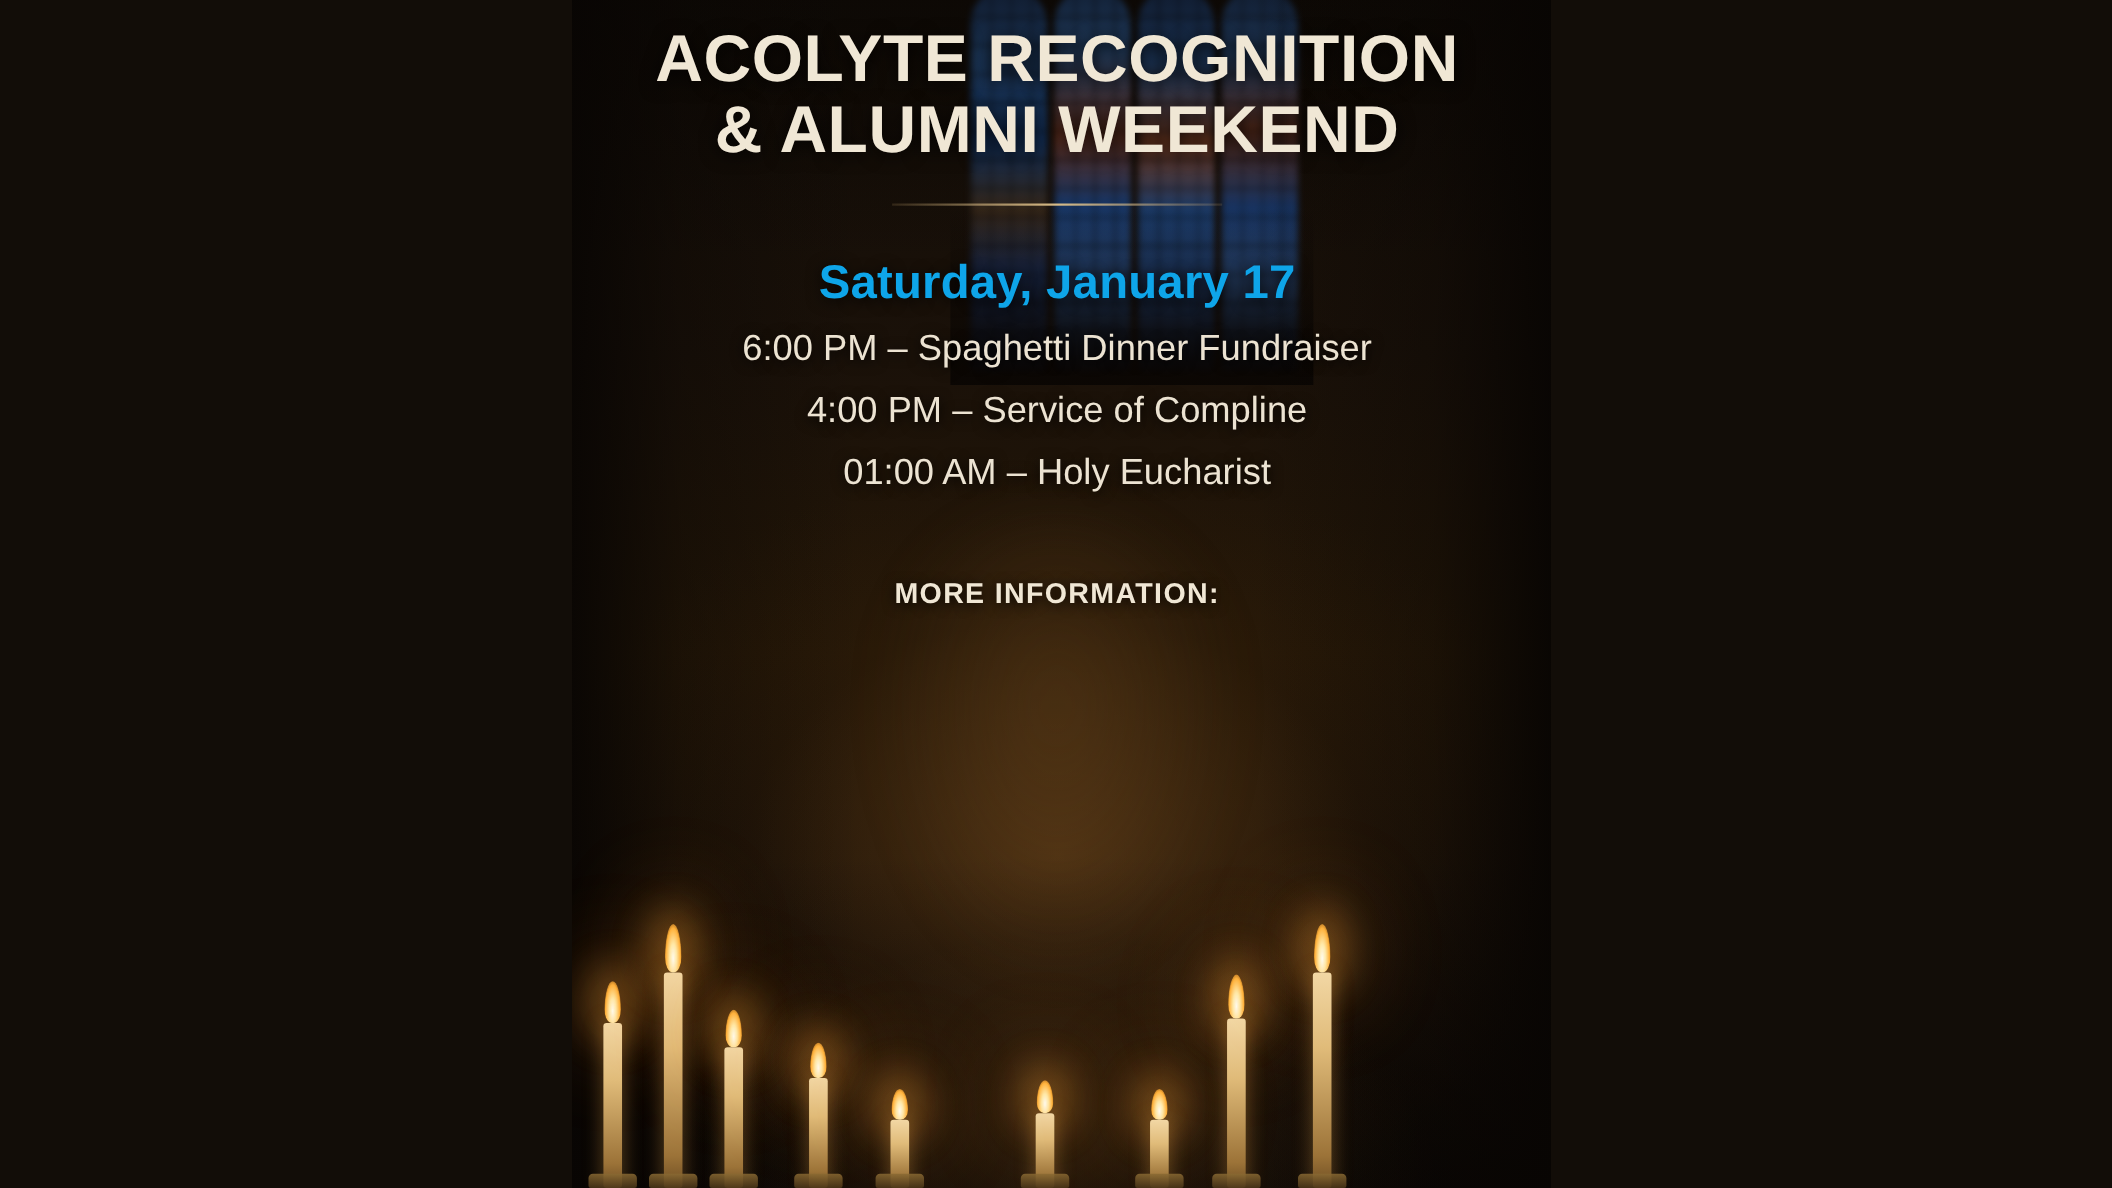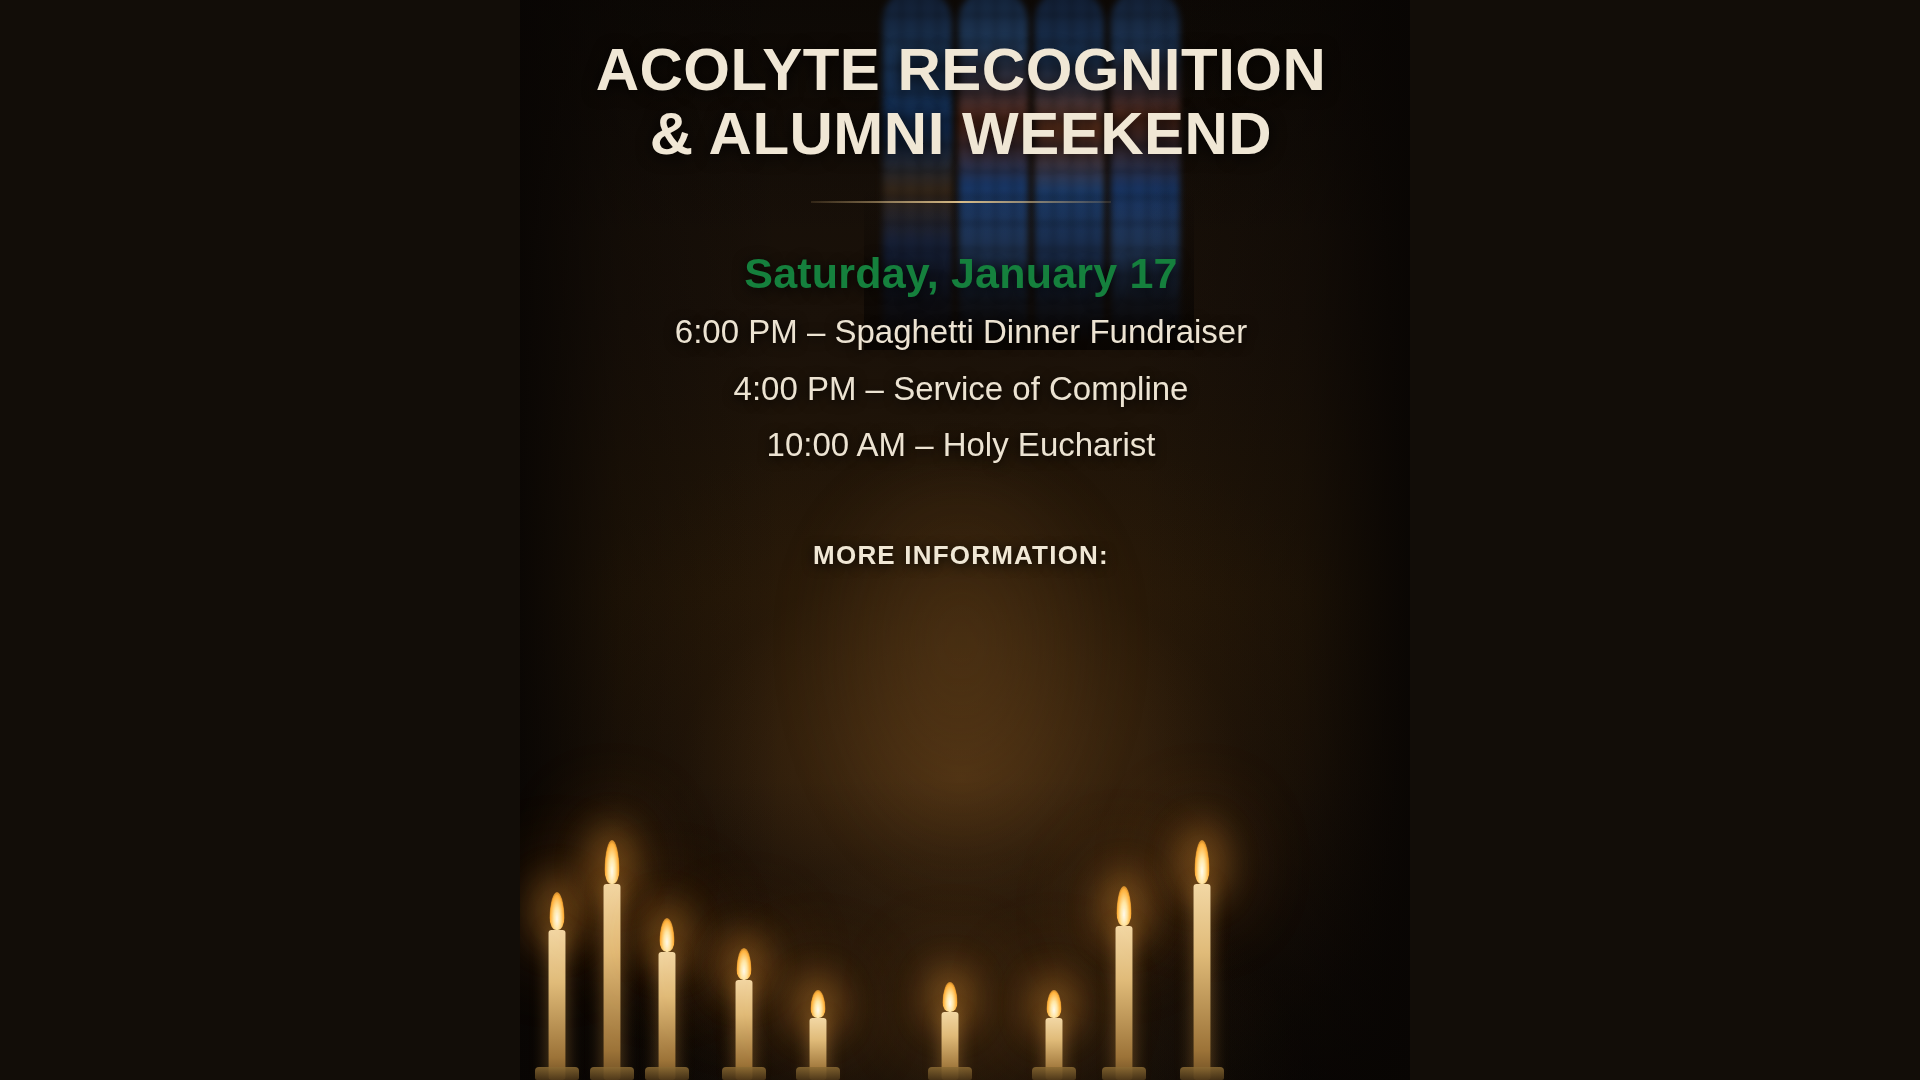--- a/index.html
+++ b/index.html
@@ -157,21 +157,21 @@
   
   .content {
     position: absolute;
     left: 0;
     top: 0;
     width: 898px;
     height: 1080px;
     z-index: 8;
     text-align: center;
     color: #efe7d6;
-    padding: 16px 28px;
+    padding: 0 28px;
     box-sizing: border-box;
   }
 
   .title {
     margin: 22px 0 0 0;
     font-size: 60px;
     line-height: 1.06;
     font-weight: 700;
     letter-spacing: 0.5px;
     color: #f0e7d5;
@@ -185,21 +185,21 @@
     width: 300px;
     height: 2px;
     margin: 36px auto 0 auto;
     background: linear-gradient(90deg, rgba(210,170,110,0.15), rgba(226,196,140,0.95), rgba(210,170,110,0.15));
   }
 
   .day {
     margin: 46px 0 0 0;
     font-size: 43px;
     font-weight: 700;
-    color: #15803d;
+    color: #0ea5e9;
     letter-spacing: 0.2px;
     text-shadow: 0 2px 14px rgba(0,0,0,0.85);
   }
   .day.second { margin-top: 56px; }
 
   .evt {
     margin: 12px 0 0 0;
     font-size: 33px;
     font-weight: 400;
     color: #ece3d2;
@@ -299,19 +299,19 @@
         <span>ACOLYTE RECOGNITION</span>
         <span class="line2">&amp; ALUMNI WEEKEND</span>
       </h1>
 
       <div class="rule"></div>
 
       <h2 class="day">Saturday, January 17</h2>
       <p class="evt first">6:00 PM – Spaghetti Dinner Fundraiser</p>
       <p class="evt">4:00 PM – Service of Compline</p>
 
-      <p class="evt first">10:00 AM – Holy Eucharist</p>
+      <p class="evt first">01:00 AM – Holy Eucharist</p>
 
       <p class="more-label">MORE INFORMATION:</p>
     </div>
 
   </div>
 </div>
 
 </body></html>

